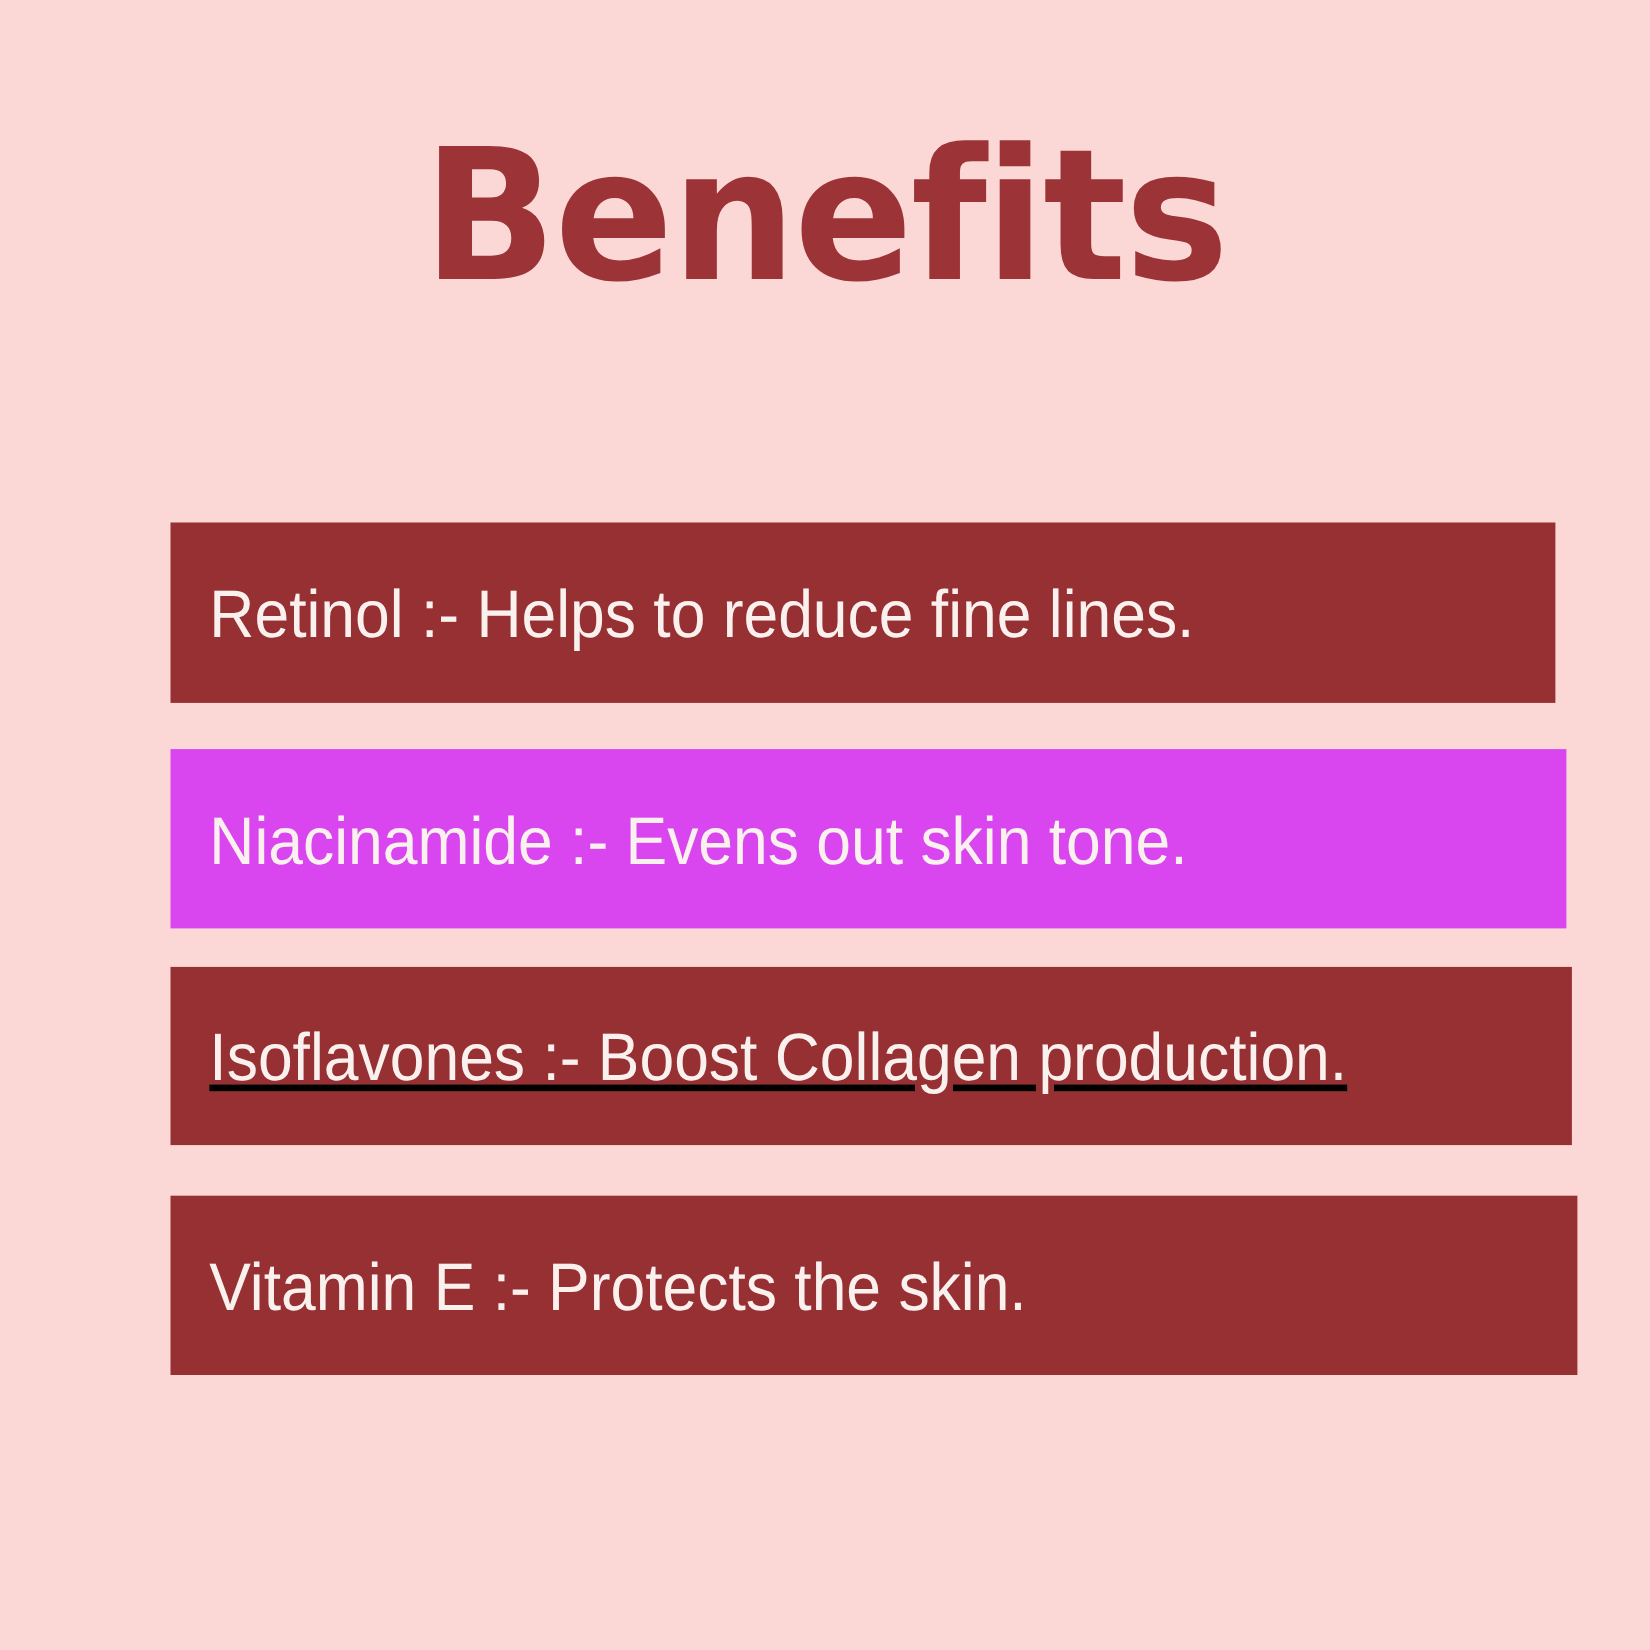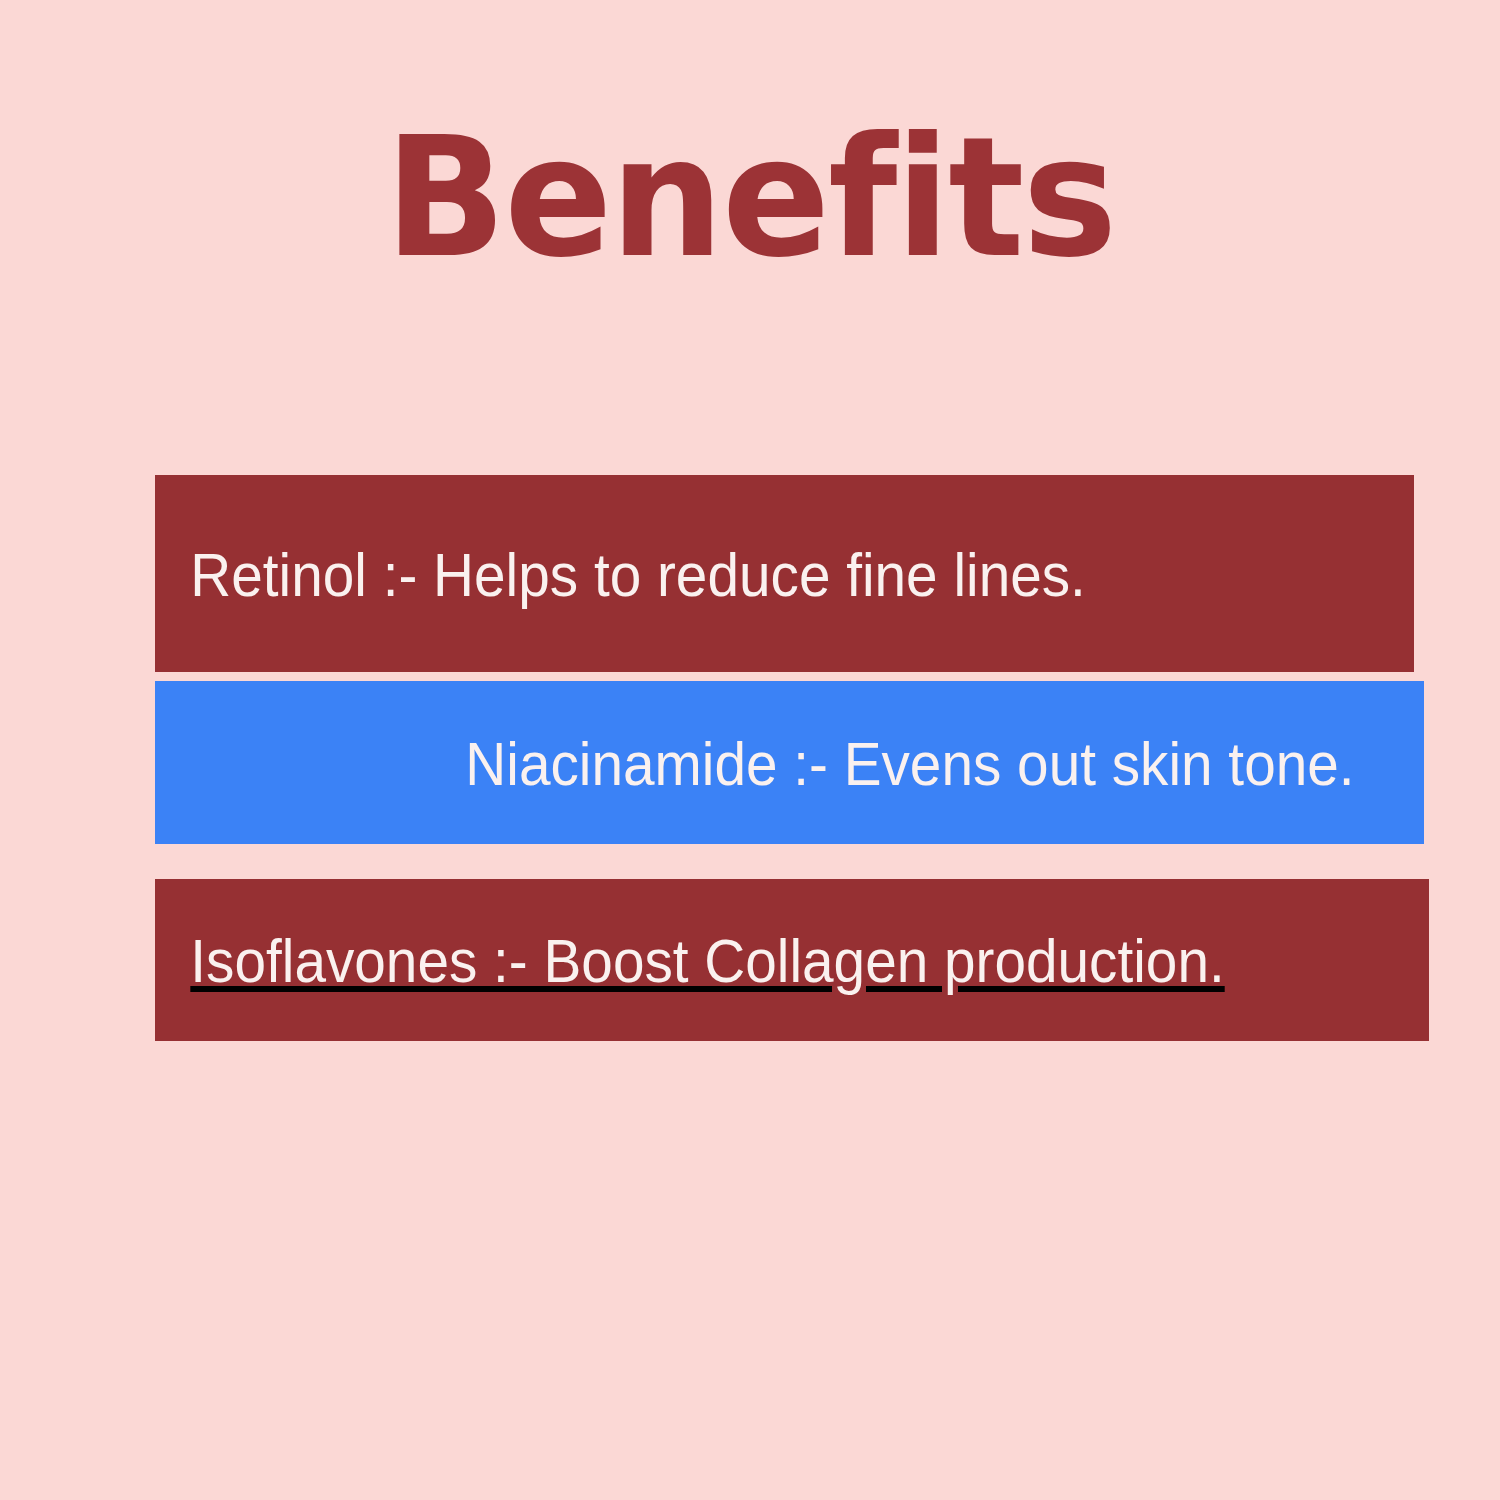--- a/index.html
+++ b/index.html
@@ -53,43 +53,46 @@
     font-size: 61px;
     line-height: 64px;
     color: #faf1ef;
     white-space: nowrap;
     transform: scaleX(0.93);
     transform-origin: 0 50%;
     padding-left: 38px;
     letter-spacing: 0px;
   }
 
-  #bar-0 { top: 475px; width: 1259px; height: 197px; }
+  #bar-0 { top: 475px; width: 1259px; height: 164px; }
   #bar-1 { top: 681px; width: 1269px; height: 163px; }
   #bar-2 { top: 879px; width: 1274px; height: 162px; }
   #bar-3 { top: 1087px; width: 1279px; height: 163px; }
 
   #bar-0 .bar-text { margin-top: 2px; }
   #bar-1 .bar-text { margin-top: 2px; }
   #bar-2 .bar-text { margin-top: 2px; }
   #bar-3 .bar-text { margin-top: 2px; }
 </style>
 </head>
 <body>
 
 <div id="canvas" style="background: rgb(251, 216, 213);">
 
   <div id="page-title" style="color: rgb(156, 51, 54);">Benefits</div>
 
   <div class="benefit-bar" id="bar-0" style="background: rgb(150, 48, 51);">
     <span class="bar-text" style="color: rgb(250, 241, 239);"> Retinol :- Helps to reduce fine lines.</span>
   </div>
 
-  <div class="benefit-bar" id="bar-1" style="background: #3b82f6; justify-content: flex-end;">
+  <div class="benefit-bar" id="bar-1" style="background: #d946ef;">
     <span class="bar-text" style="color: rgb(250, 241, 239);">Niacinamide :- Evens out skin tone.</span>
   </div>
 
   <div class="benefit-bar" id="bar-2" style="background: rgb(150, 48, 51); text-decoration: underline;">
     <span class="bar-text" style="color: rgb(250, 241, 239);">Isoflavones :- Boost Collagen production.</span>
   </div>
 
+  <div class="benefit-bar" id="bar-3" style="background: rgb(150, 48, 51);">
+    <span class="bar-text" style="color: rgb(250, 241, 239);">Vitamin E :- Protects the skin.</span>
+  </div>
 
 </div>
 
 </body></html>

